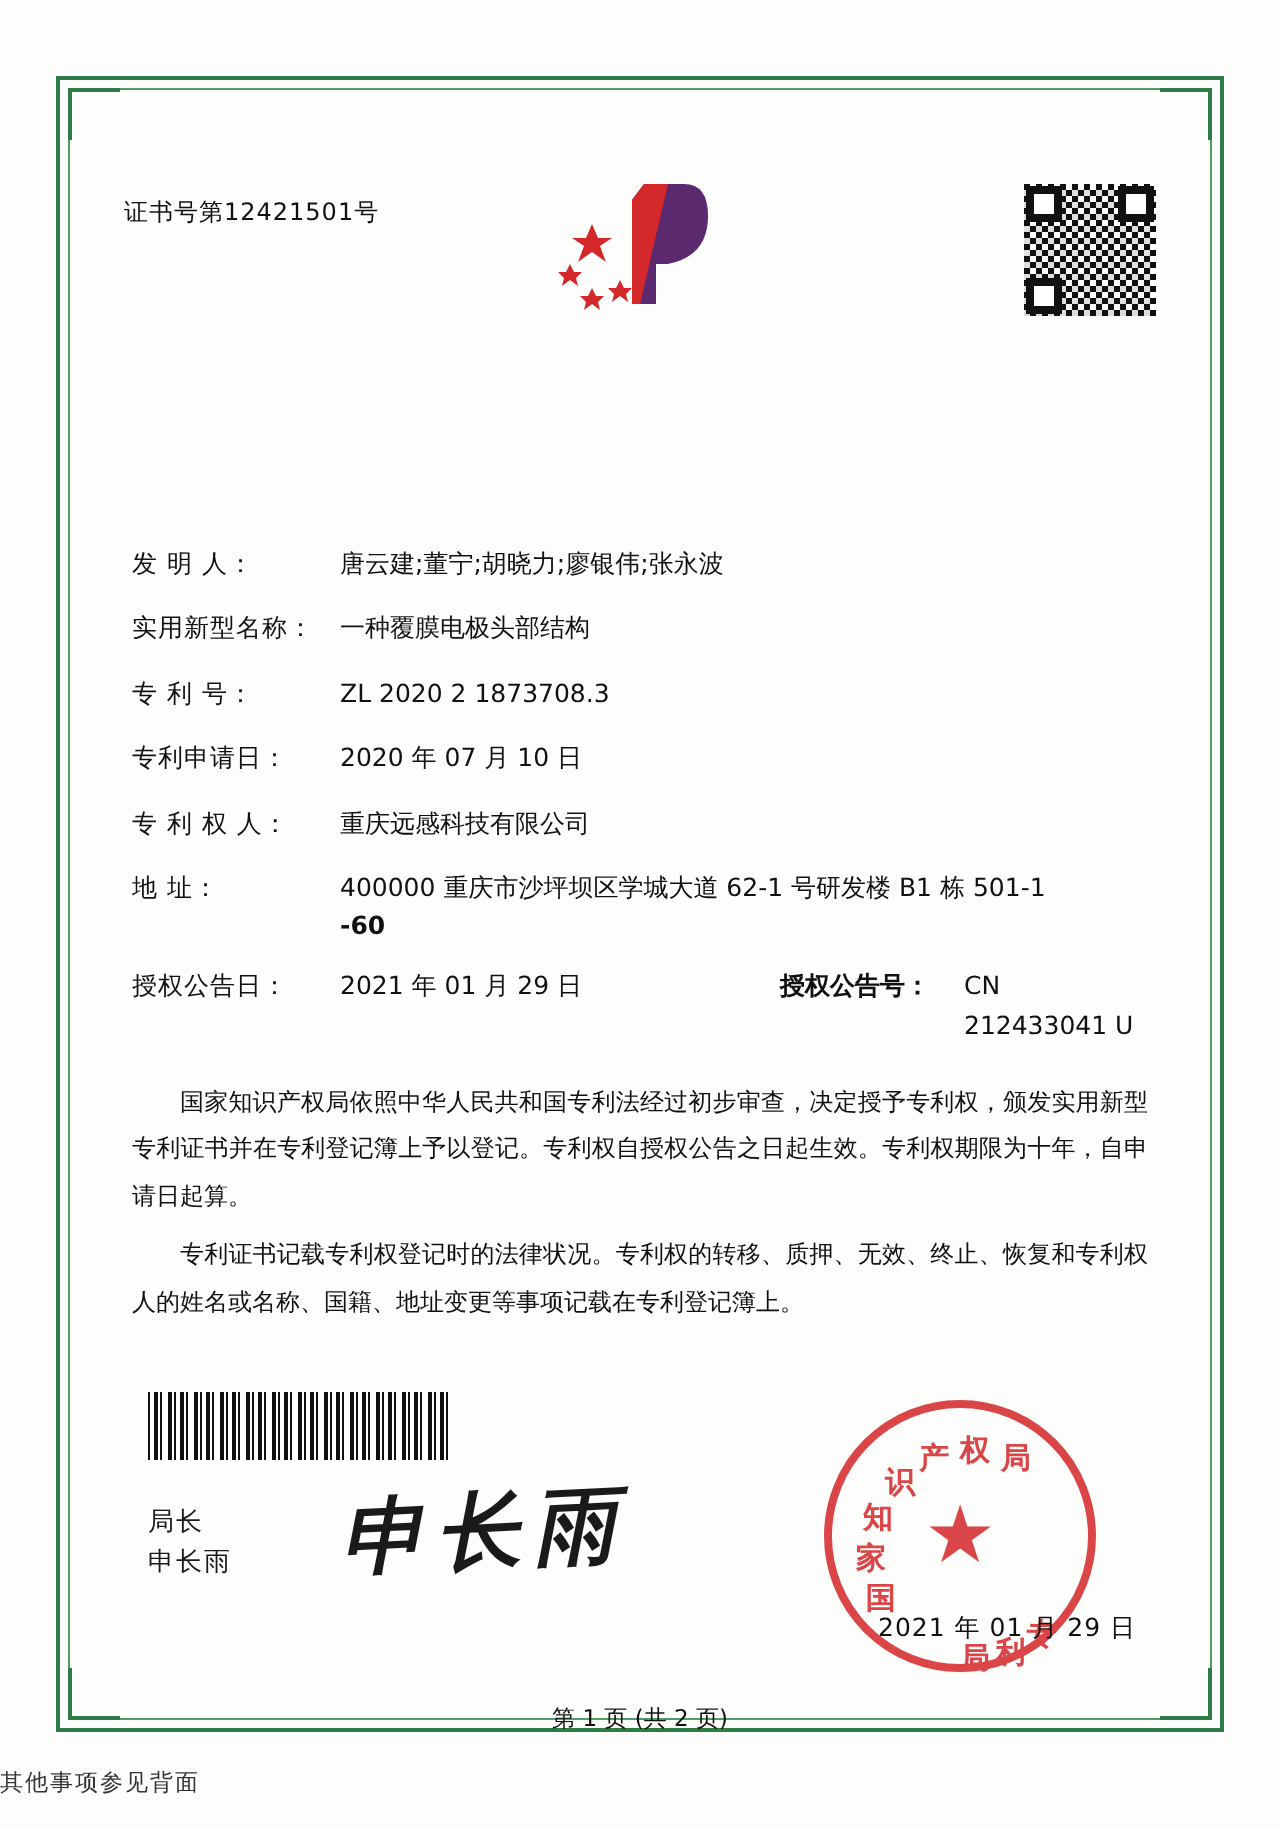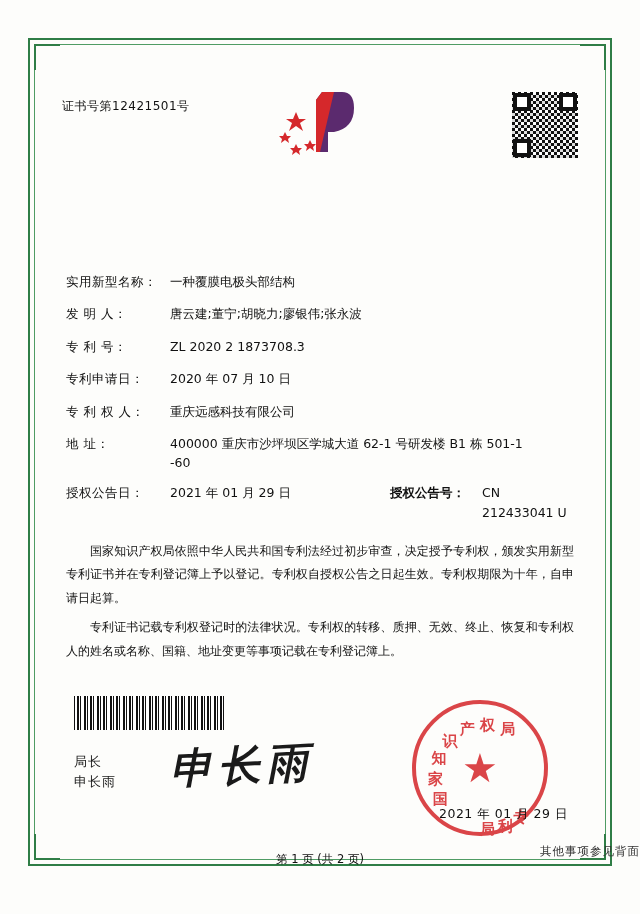--- a/index.html
+++ b/index.html
@@ -131,20 +131,21 @@
   }
   .row.two .value-a { flex: 0 0 220px; }
   .row.two .label-b { flex: 0 0 92px; white-space: nowrap; font-weight: bold; }
   .row.two .value-b { flex: 1 1 auto; }
 
   .addr-cont {
     margin-left: 104px;
     margin-top: -11px;
     margin-bottom: 13px;
     font-size: 12.5px;
+    font-weight: bold;
   }
 
   .paras {
     position: absolute;
     left: 66px;
     top: 540px;
     width: 508px;
     font-size: 12px;
     line-height: 1.95;
     color: #111;
@@ -236,22 +237,22 @@
     position: absolute;
     left: 0; right: 0;
     top: 852px;
     text-align: center;
     font-size: 11.5px;
     color: #111;
   }
   .footnote {
     position: absolute;
     left: 0; right: 0;
-    top: 844px;
-    text-align: right;
+    top: 884px;
+    text-align: left;
     font-size: 11.5px;
     color: #333;
     letter-spacing: 1px;
   }
 </style>
 </head>
 <body>
 
 <div class="page">
 
@@ -273,26 +274,26 @@
     <path d="M46 4 L58 4 L44 64 L40 64 L40 12 Z" fill="#d5282b"></path>
     <polygon points="20,24 23,31 30,31 24,35 27,43 20,38 13,43 16,35 10,31 17,31" fill="#d5282b"></polygon>
     <polygon points="9,44 11,48 15,48 12,51 13,55 9,52 5,55 6,51 3,48 7,48" fill="#d5282b"></polygon>
     <polygon points="20,56 22,60 26,60 23,63 24,67 20,64 16,67 17,63 14,60 18,60" fill="#d5282b"></polygon>
     <polygon points="34,52 36,56 40,56 37,59 38,63 34,60 30,63 31,59 28,56 32,56" fill="#d5282b"></polygon>
   </svg>
 
 
   <div class="fields">
     <div class="row">
+      <div class="label">发 明 人：</div>
+      <div class="value">唐云建;董宁;胡晓力;廖银伟;张永波</div>
+    </div>
+    <div class="row">
       <div class="label">实用新型名称：</div>
       <div class="value">一种覆膜电极头部结构</div>
-    </div>
-    <div class="row">
-      <div class="label">发 明 人：</div>
-      <div class="value">唐云建;董宁;胡晓力;廖银伟;张永波</div>
     </div>
     <div class="row">
       <div class="label">专 利 号：</div>
       <div class="value">ZL 2020 2 1873708.3</div>
     </div>
     <div class="row">
       <div class="label">专利申请日：</div>
       <div class="value">2020 年 07 月 10 日</div>
     </div>
     <div class="row">

